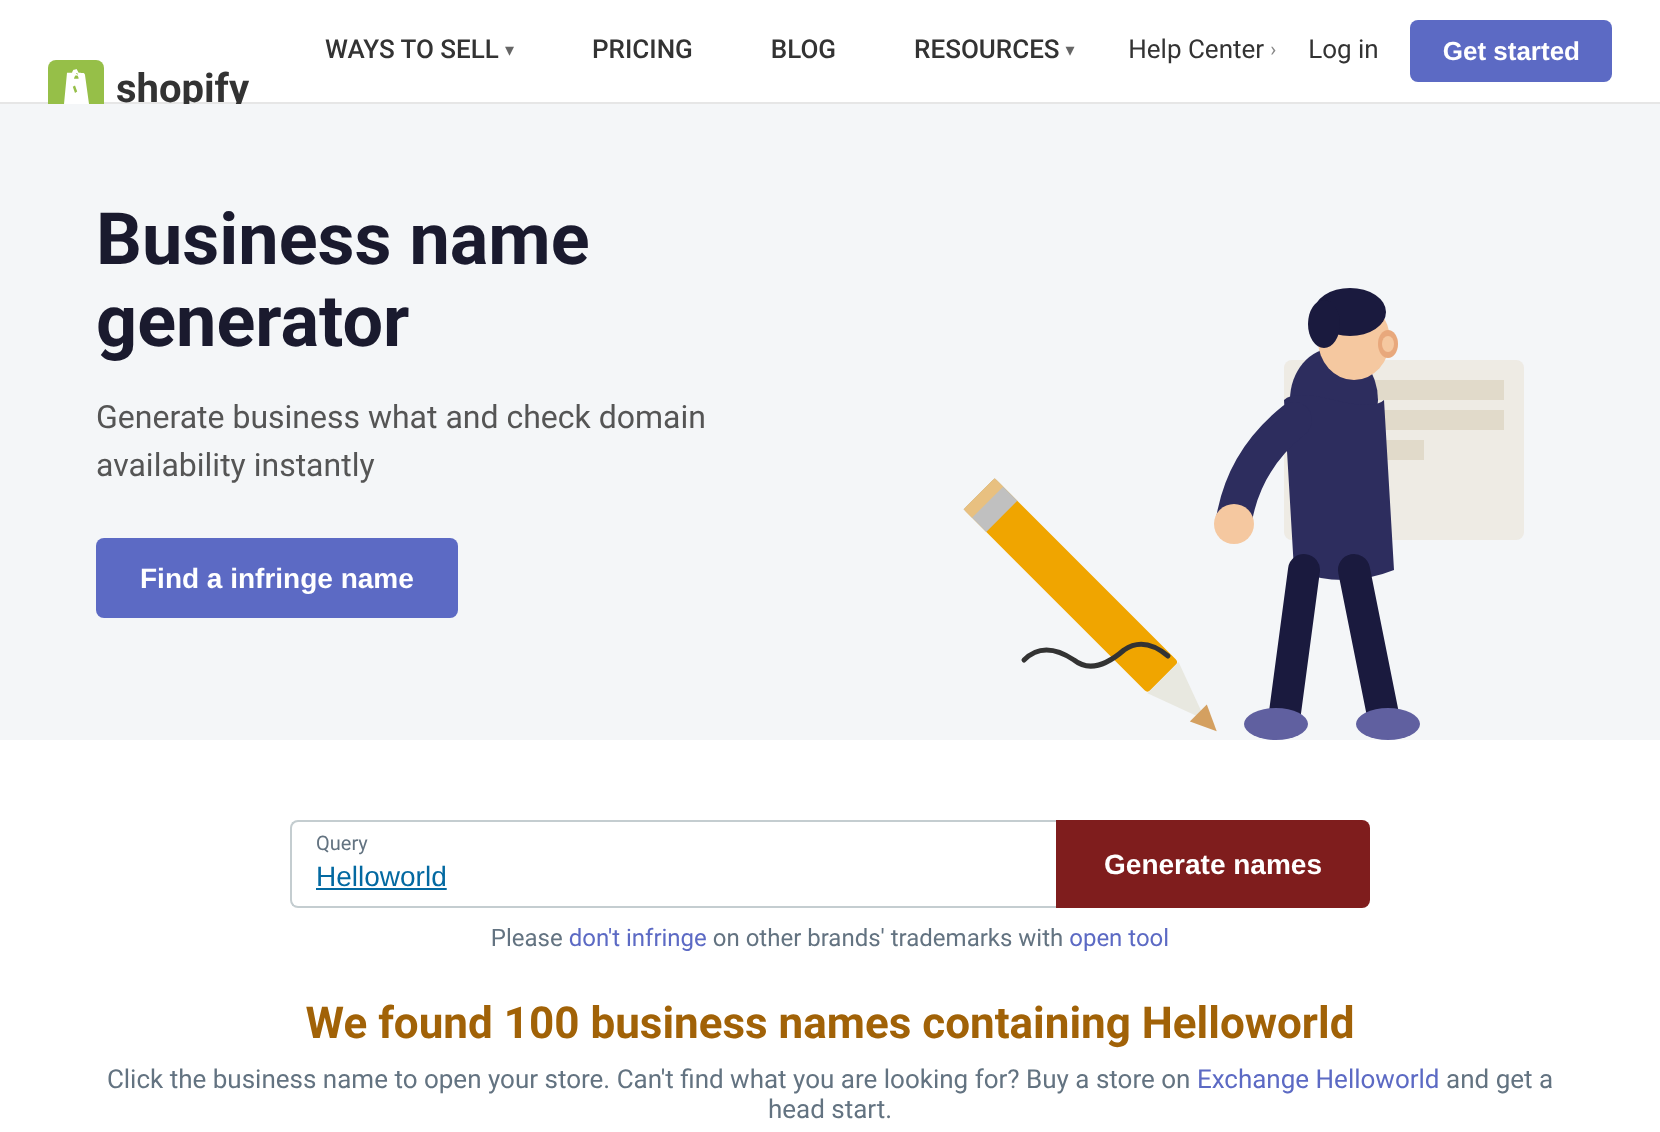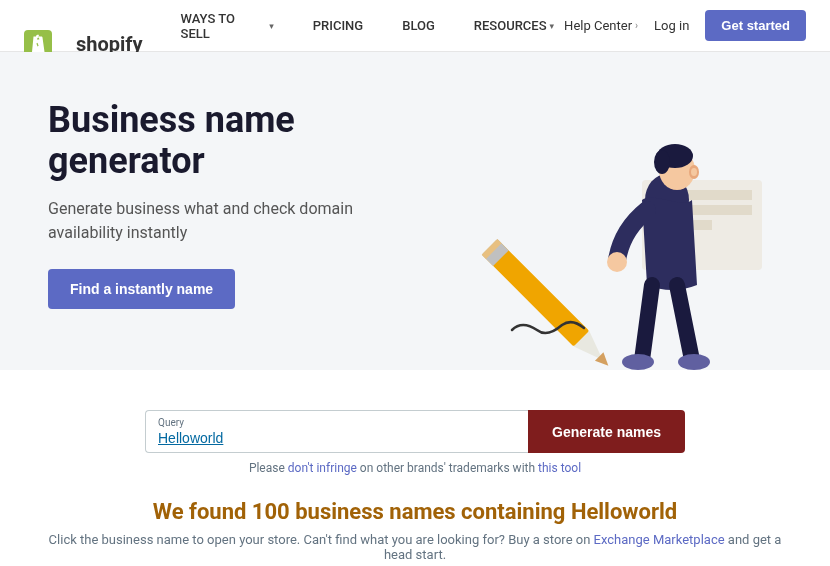--- a/index.html
+++ b/index.html
@@ -3,21 +3,21 @@
   <meta charset="utf-8">
   <style>
     * { margin: 0; padding: 0; box-sizing: border-box; }
     body { font-family: -apple-system, BlinkMacSystemFont, 'Segoe UI', Roboto, sans-serif; font-size: 14px; color: #333; background: #fff; width: 830px; overflow-x: hidden; }
 
     
     nav {
       display: flex; align-items: center; padding: 0 24px; height: 52px;
       background: #fff; border-bottom: 1px solid #e6e6e6;
     }
-    .nav-logo { display: flex; align-items: center; gap: 24px; margin-right: 28px; text-decoration: none; margin-top: 36px; }
+    .nav-logo { display: flex; align-items: center; gap: 6px; margin-right: 28px; text-decoration: none; margin-top: 36px; }
     .logo-icon { width: 28px; height: 28px; }
     .logo-text { font-size: 20px; font-weight: 700; color: #333; }
     .nav-links { display: flex; align-items: center; gap: 19px; flex: 1; }
     .nav-link {
       color: #333; text-decoration: none; font-size: 13px; font-weight: 500;
       padding: 6px 10px; display: flex; align-items: center; gap: 3px;
     }
     .chevron-down { font-size: 9px; color: #666; }
     .nav-right { display: flex; align-items: center; gap: 16px; }
     .nav-help { font-size: 13px; color: #333; text-decoration: none; display: flex; align-items: center; gap: 3px; }
@@ -99,21 +99,21 @@
     </a>
     <a class="nav-login" href="#">Log in</a>
     <button class="nav-cta">Get started</button>
   </div>
 </nav>
 
 <div class="hero">
   <div class="hero-content">
     <h1 class="hero-title">Business name generator</h1>
     <p class="hero-subtitle">Generate business what and check domain availability instantly</p>
-    <button class="hero-btn">Find a instantly name</button>
+    <button class="hero-btn">Find a infringe name</button>
   </div>
   <div class="hero-illustration">
     <svg class="hero-svg" viewBox="0 0 360 270" xmlns="http://www.w3.org/2000/svg">
 
       <rect x="220" y="80" width="120" height="90" fill="#e8e0d0" rx="4" opacity="0.5"></rect>
       <rect x="230" y="90" width="100" height="10" fill="#d4c9b0" opacity="0.5"></rect>
       <rect x="230" y="105" width="100" height="10" fill="#d4c9b0" opacity="0.5"></rect>
       <rect x="230" y="120" width="60" height="10" fill="#d4c9b0" opacity="0.5"></rect>
 
       <g transform="rotate(-45, 180, 190)">
@@ -152,23 +152,23 @@
 
 <div class="search-section">
   <div class="search-box-wrap">
     <div class="search-field-wrap">
       <span class="search-label">Query</span>
       <input class="search-input" type="text" value="Helloworld" style="">
     </div>
     <button class="search-btn">Generate names</button>
   </div>
   <div class="search-note">
-    Please <a href="#">don't infringe</a> on other brands' trademarks with <a href="#">this tool</a>
+    Please <a href="#">don't infringe</a> on other brands' trademarks with <a href="#">open tool</a>
   </div>
 </div>
 
 <div class="results-section">
   <h2 class="results-title">We found 100 business names containing Helloworld</h2>
   <p class="results-subtitle">
-    <span>Click the business name to open your store. Can't find what you are looking for? Buy a store on </span><a href="#">Exchange Marketplace</a><span> and get a head start.</span>
+    <span>Click the business name to open your store. Can't find what you are looking for? Buy a store on </span><a href="#">Exchange Helloworld</a><span> and get a head start.</span>
   </p>
 
 </div>
 
 </body></html>

